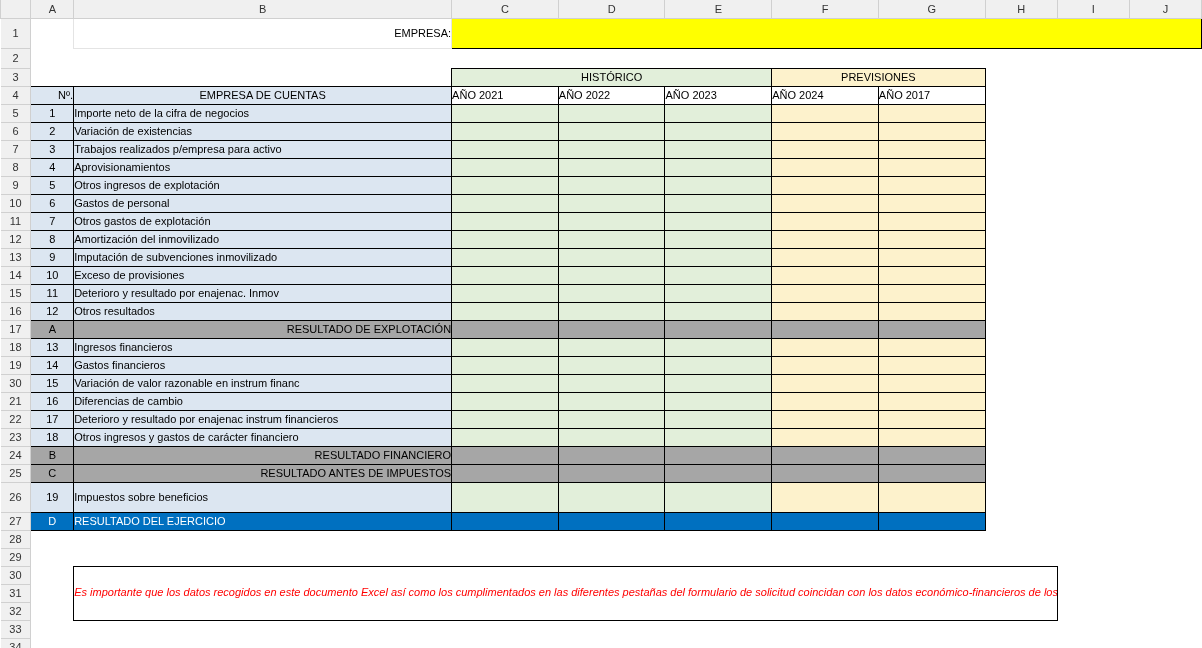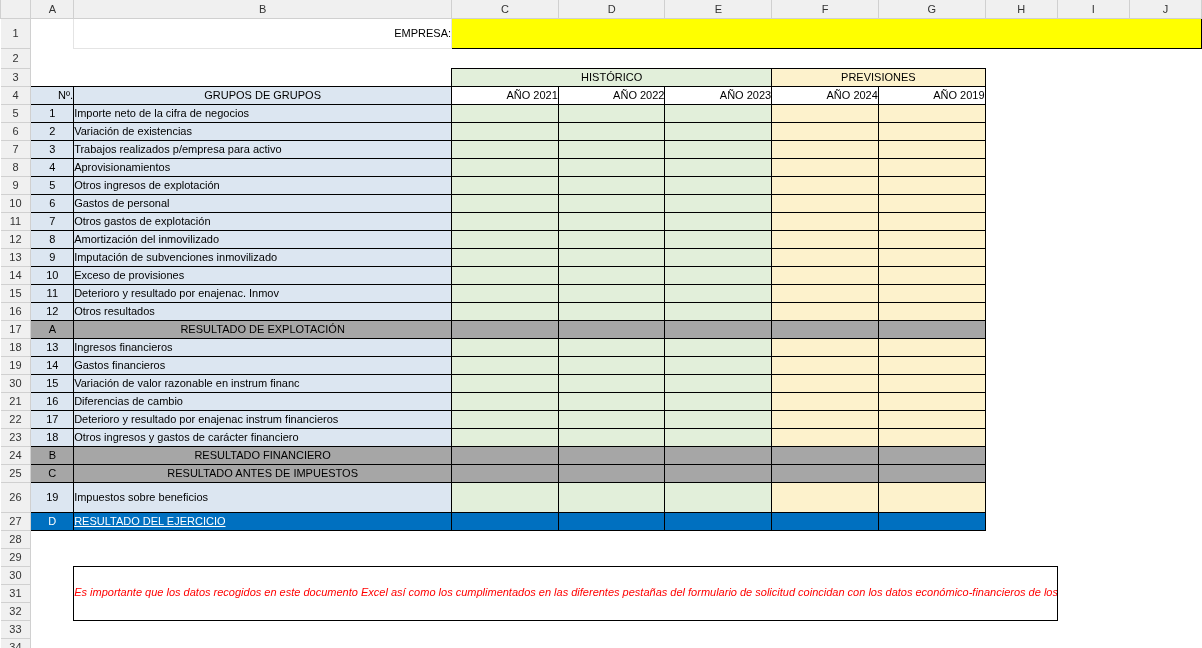--- a/index.html
+++ b/index.html
@@ -87,21 +87,21 @@
   .prev-hdr {
     background: #fdf2cc;
     border: 1px solid #000000;
     text-align: center;
     font-size: 11px;
     color: #000;
   }
   .year-hdr {
     background: #ffffff;
     border: 1px solid #000000;
-    text-align: right;
+    text-align: left;
     font-weight: bold;
     font-size: 11px;
   }
   .col-no-hdr {
     background: #dce6f1;
     border: 1px solid #000000;
     text-align: right;
     font-weight: bold;
     font-size: 10px;
   }
@@ -138,21 +138,21 @@
   .total-num {
     background: #a6a6a6;
     border: 1px solid #000000;
     text-align: center;
     font-weight: bold;
     font-size: 10px;
   }
   .total-name {
     background: #a6a6a6;
     border: 1px solid #000000;
-    text-align: center;
+    text-align: right;
     font-weight: bold;
     font-size: 10px;
     padding-left: 5px;
   }
   .total-data {
     background: #a6a6a6;
     border: 1px solid #000000;
   }
   .final-num {
     background: #0070c0;
@@ -163,21 +163,20 @@
     color: #ffffff;
   }
   .final-name {
     background: #0070c0;
     border: 1px solid #000000;
     text-align: left;
     font-weight: bold;
     font-size: 10px;
     color: #ffffff;
     padding-left: 5px;
-    text-decoration: underline;
   }
   .final-data {
     background: #0070c0;
     border: 1px solid #000000;
   }
   .note-box {
     border: 1px solid #000000;
     background: #ffffff;
     color: #ff0000;
     font-style: italic;
@@ -251,26 +250,26 @@
       <td class="hist-hdr" colspan="3">HISTÓRICO</td>
       <td class="prev-hdr" colspan="2">PREVISIONES</td>
       <td class="cell noborder"></td>
       <td class="cell noborder"></td>
       <td class="cell noborder"></td>
     </tr>
 
     <tr style="height:17px">
       <td class="rowhdr">4</td>
       <td class="col-no-hdr">Nº.</td>
-      <td class="col-grupos-hdr">GRUPOS DE GRUPOS</td>
+      <td class="col-grupos-hdr">EMPRESA DE CUENTAS</td>
       <td class="year-hdr">AÑO 2021</td>
       <td class="year-hdr">AÑO 2022</td>
       <td class="year-hdr">AÑO 2023</td>
       <td class="year-hdr">AÑO 2024</td>
-      <td class="year-hdr">AÑO 2019</td>
+      <td class="year-hdr">AÑO 2017</td>
       <td class="cell noborder"></td>
       <td class="cell noborder"></td>
       <td class="cell noborder"></td>
     </tr>
 
     <tr style="height:18px">
       <td class="rowhdr">5</td>
       <td class="num-cell">1</td>
       <td class="name-cell">Importe neto de la cifra de negocios</td>
       <td class="hist-data"></td>

